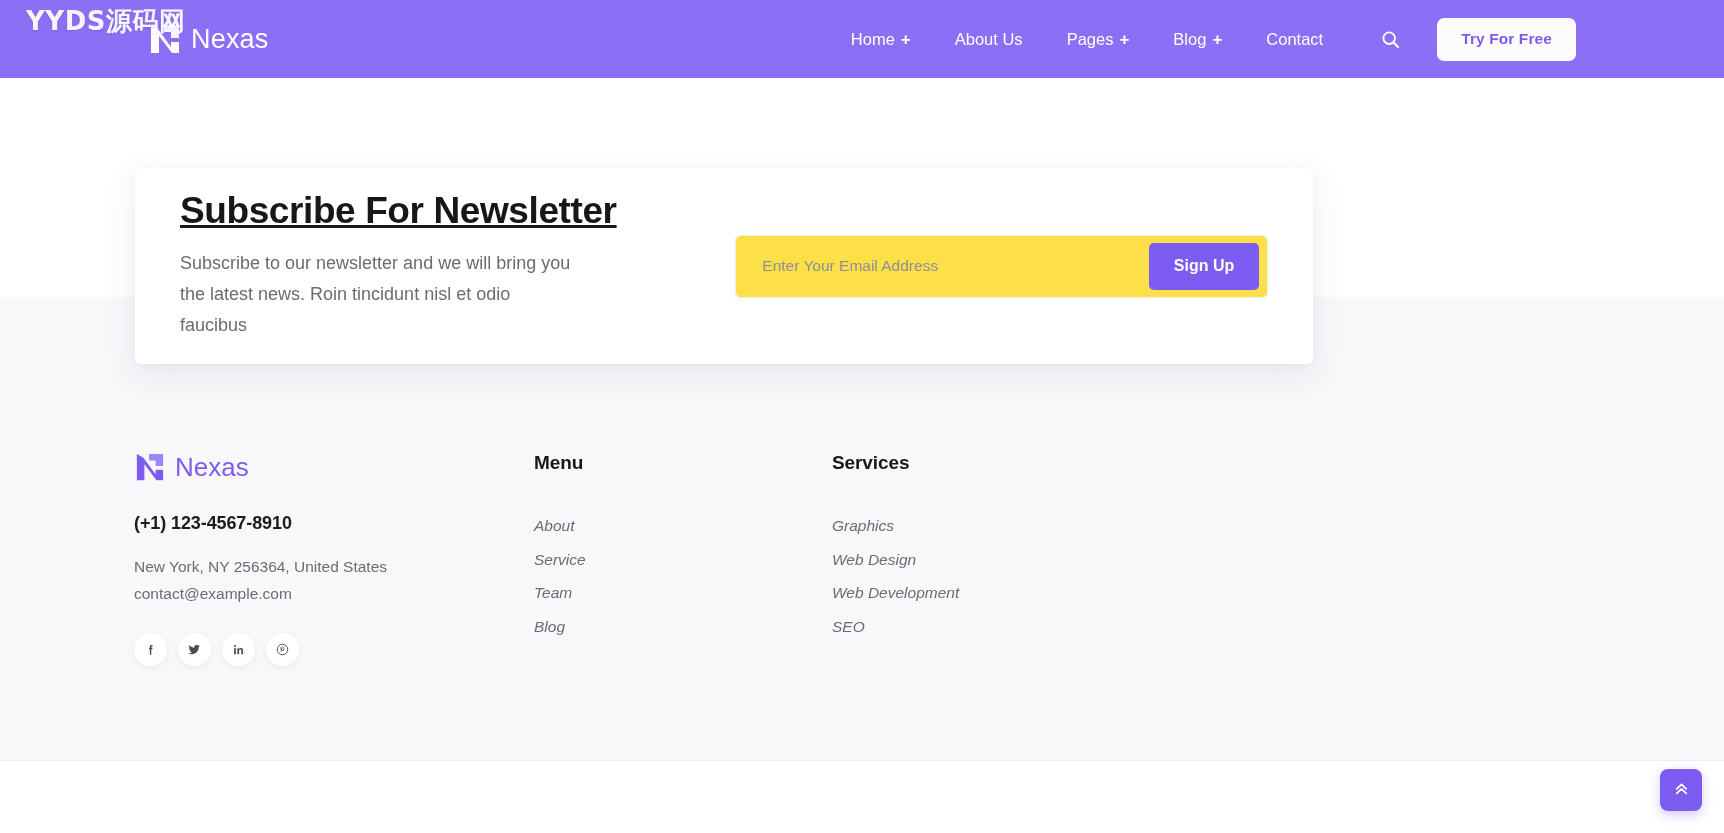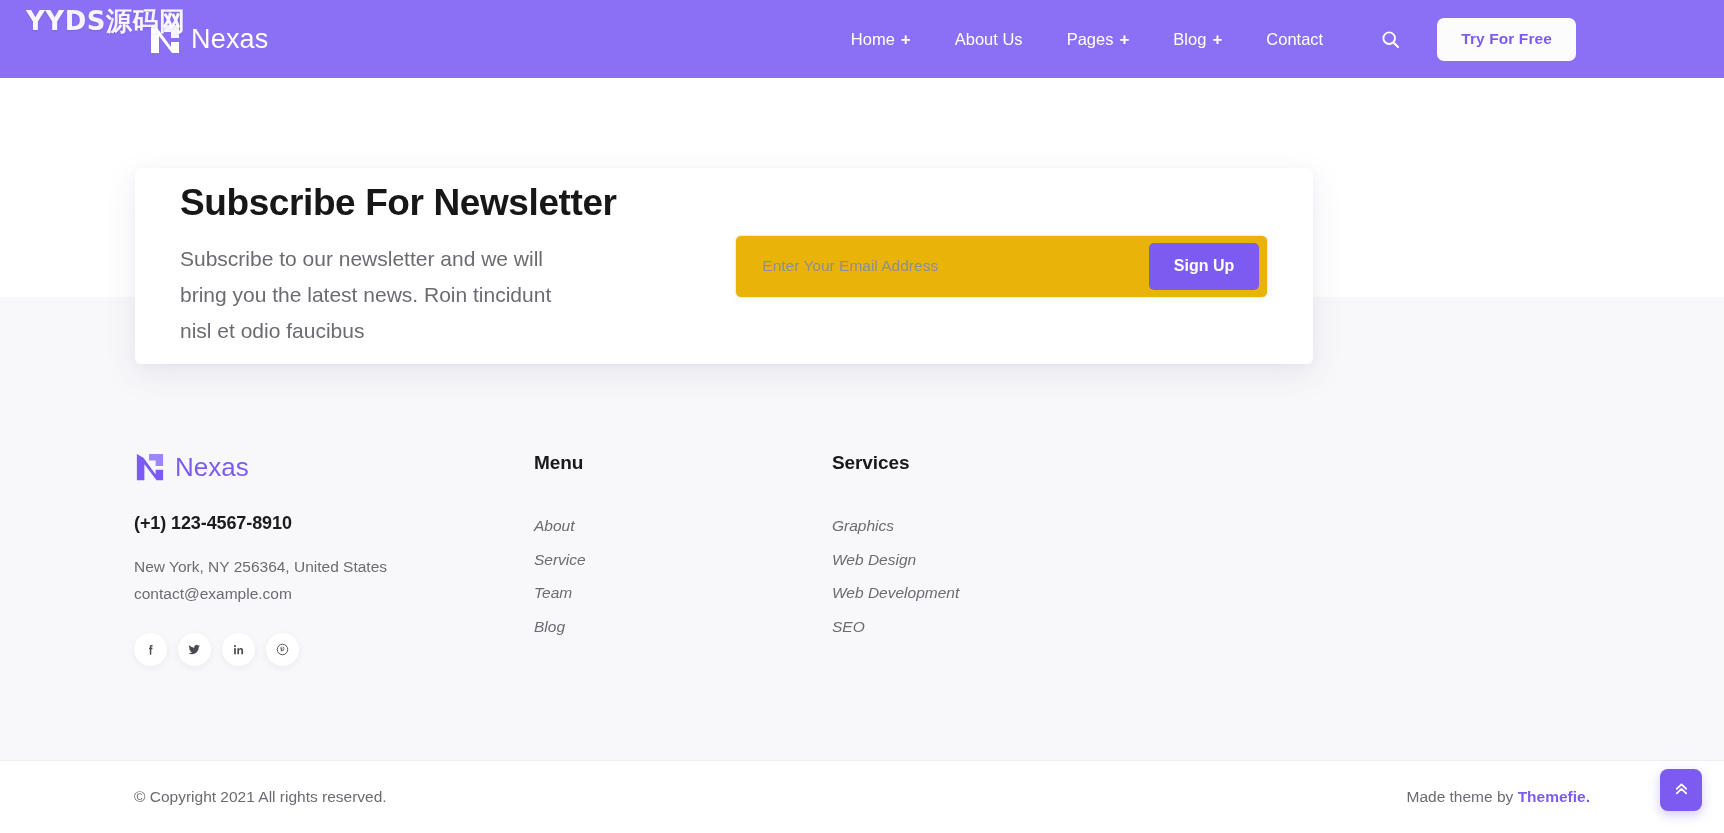--- a/index.html
+++ b/index.html
@@ -93,31 +93,31 @@
     width: 1178px; height: 196px;
     background: #ffffff;
     border-radius: 6px;
     box-shadow: 0 10px 34px rgba(70,60,120,.09), 0 2px 8px rgba(70,60,120,.04);
     display: flex; align-items: center;
     padding: 0 45px;
   }
   .news-left { width: 560px; }
   .news-title {
     font-size: 37px; font-weight: 700; color: #171717;
-    letter-spacing: -.4px; line-height: 1.1;
+    letter-spacing: -.4px; line-height: 1.1; text-decoration: underline;
   }
   .news-sub {
     margin-top: 17px;
-    font-size: 21px; color: #6b6b72; line-height: 1.72;
+    font-size: 18px; color: #6b6b72; line-height: 1.72;
     max-width: 400px;
   }
   .news-form {
     margin-left: auto;
     width: 537px; height: 63px;
-    background: #eab308;
+    background: #fde047;
     border: 1px solid #edeef2;
     border-radius: 6px;
     display: flex; align-items: center;
     padding: 0 8px 0 0;
     box-shadow: 0 2px 10px rgba(70,60,120,.035);
     gap: 36px;
   }
   .news-input {
     flex: 1; border: none; outline: none;
     font-size: 15.5px; color: #3b3b42;
@@ -339,28 +339,20 @@
           <li>SEO</li>
         </ul>
       </div>
 
 
     </div>
   </div>
 
   <div class="footer-divider"></div>
 
-  <div class="bottom-bar">
-    <div class="bottom-inner">
-      <div class="copyright">© Copyright 2021 All rights reserved.</div>
-      <div class="madeby">
-        <span>Made theme by </span><b>Themefie.</b>
-      </div>
-    </div>
-  </div>
 
   <button class="to-top">
     <span>
       <svg viewBox="0 0 24 24" width="19" height="19" aria-hidden="true">
         <polyline points="6,12.5 12,6.8 18,12.5" fill="none" stroke="#ffffff" stroke-width="2.3" stroke-linecap="round" stroke-linejoin="round"></polyline>
         <polyline points="6,18.2 12,12.5 18,18.2" fill="none" stroke="#ffffff" stroke-width="2.3" stroke-linecap="round" stroke-linejoin="round"></polyline>
       </svg>
     </span>
   </button>
 

